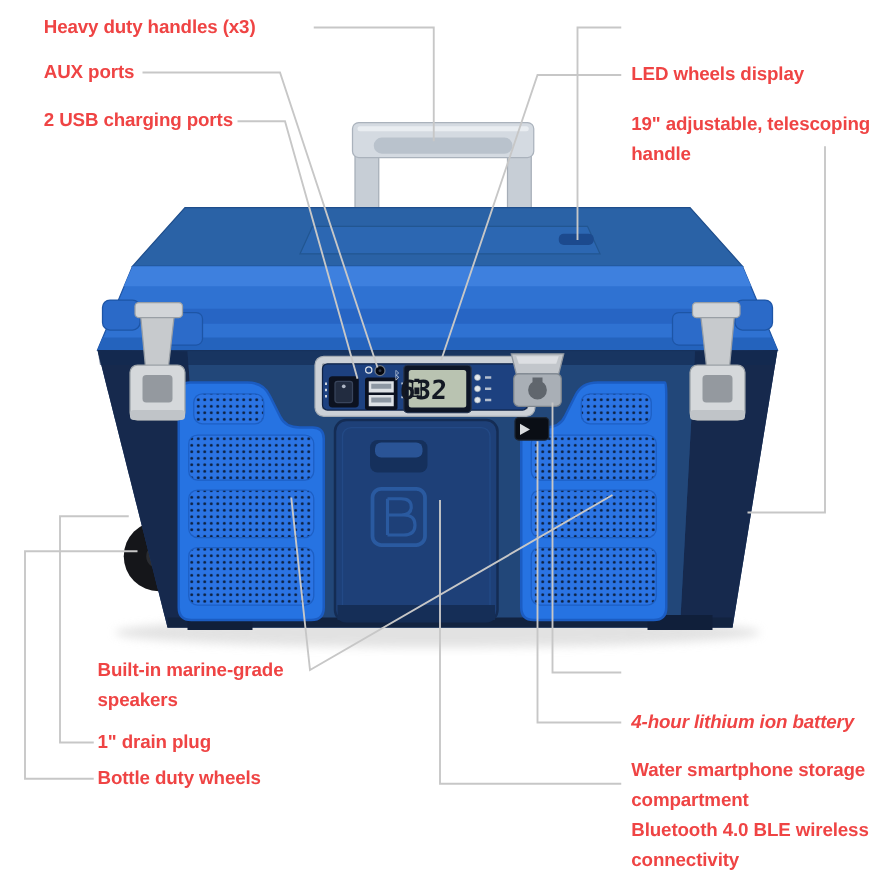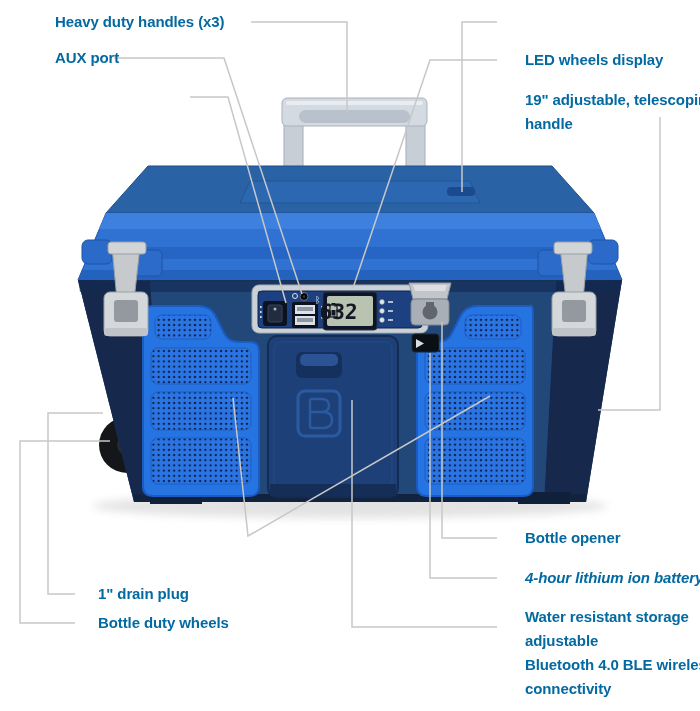--- a/index.html
+++ b/index.html
@@ -1,20 +1,20 @@
 <!DOCTYPE html>
 <html><head>
 <meta charset="utf-8">
 <style>
   html,body{margin:0;padding:0;background:#ffffff;}
   .stage{position:relative;width:700px;height:711px;background:#ffffff;overflow:hidden;
          font-family:"Liberation Sans",sans-serif;}
   .stage svg{position:absolute;left:0;top:0;}
   .callout{position:absolute;font-size:15px;line-height:24px;font-weight:700;
-           color:#0369a1;letter-spacing:-0.1px;white-space:nowrap;margin-left:20px;}
+           color:#ef4444;letter-spacing:-0.1px;white-space:nowrap;}
   .callout.wrap{white-space:normal;}
 </style>
 </head>
 <body>
 
 <div class="stage">
 
 <svg width="700" height="711" viewBox="0 0 700 711">
   <defs>
     <pattern id="grille" width="5.2" height="5.2" patternUnits="userSpaceOnUse">
@@ -186,24 +186,25 @@
     <path d="M497 22 H462 V192"></path>
     <path d="M497 60 H430 L353 288"></path>
     <path d="M660 117 V410 H598"></path>
     <path d="M497 538 H442 V322"></path>
     <path d="M497 578 H430 V353"></path>
     <path d="M497 627 H352 V400"></path>
   </g>
 </svg>
 
 <div class="callout" style="left:35px;top:10px;">Heavy duty handles (x3)</div>
-<div class="callout" style="left:35px;top:46px;">AUX port</div>
+<div class="callout" style="left:35px;top:46px;">AUX ports</div>
+<div class="callout" style="left:35px;top:85px;">2 USB charging ports</div>
+<div class="callout wrap" style="left:78px;top:525px;width:175px;">Built-in marine-grade speakers</div>
 <div class="callout" style="left:78px;top:582px;">1" drain plug</div>
 <div class="callout" style="left:78px;top:611px;">Bottle duty wheels</div>
 
 <div class="callout" style="left:505px;top:48px;">LED wheels display</div>
 <div class="callout wrap" style="left:505px;top:88px;width:200px;">19" adjustable, telescoping handle</div>
-<div class="callout" style="left:505px;top:526px;">Bottle opener</div>
 <div class="callout" style="left:505px;top:566px;font-style:italic;">4-hour lithium ion battery</div>
-<div class="callout wrap" style="left:505px;top:605px;width:190px;">Water resistant storage adjustable</div>
+<div class="callout wrap" style="left:505px;top:605px;width:190px;">Water smartphone storage compartment</div>
 <div class="callout wrap" style="left:505px;top:653px;width:200px;">Bluetooth 4.0 BLE wireless connectivity</div>
 
 </div>
 
 </body></html>

